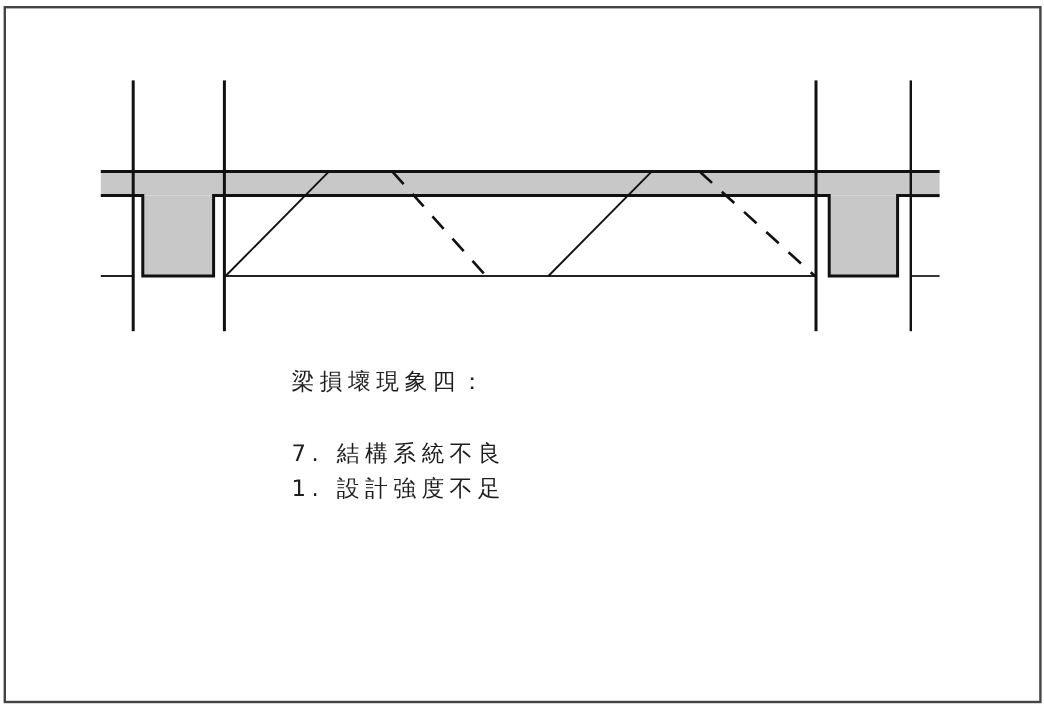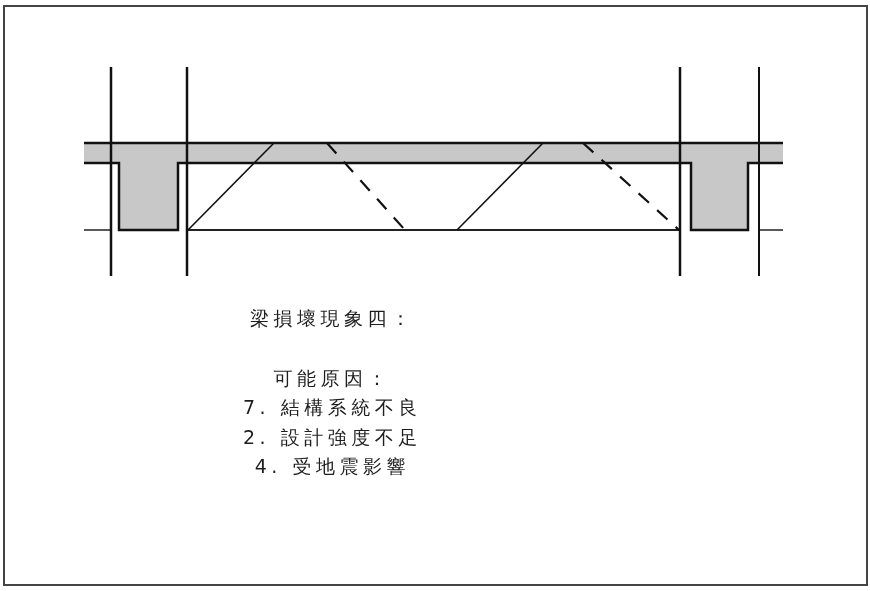--- a/index.html
+++ b/index.html
@@ -5,21 +5,21 @@
     html, body { margin: 0; padding: 0; background: #ffffff; }
     body { width: 870px; height: 591px; position: relative; overflow: hidden; font-family: "DejaVu Sans", sans-serif; }
     #frame {
       position: absolute; left: 3px; top: 5px; width: 861px; height: 577px;
       border: 2px solid #444444; box-sizing: content-box; background: #ffffff;
     }
     #diagram { position: absolute; left: 0; top: 0; }
     #caption {
       position: absolute; left: 243px; top: 304px;
       color: #1e1e1e; font-size: 19px; line-height: 29.5px;
-      letter-spacing: 4.5px; font-family: "DejaVu Sans", sans-serif; text-align: center;
+      letter-spacing: 4.5px; font-family: "DejaVu Sans", sans-serif;
     }
     #caption .line { height: 29.5px; white-space: nowrap; }
     #caption .gap { height: 30px; }
   </style>
 </head>
 <body>
 
 <div id="frame"></div>
 
 <svg id="diagram" width="870" height="591" viewBox="0 0 870 591">
@@ -53,17 +53,15 @@
 
   <line x1="188" y1="230" x2="274" y2="143" stroke="#111" stroke-width="1.6"></line>
   <line x1="327" y1="143" x2="405" y2="230" stroke="#111" stroke-width="2.2" stroke-dasharray="14,11"></line>
   <line x1="457" y1="230" x2="543" y2="143" stroke="#111" stroke-width="1.6"></line>
   <line x1="583" y1="143" x2="679" y2="230" stroke="#111" stroke-width="2.2" stroke-dasharray="14,11"></line>
 </svg>
 
 <div id="caption">
   <div class="line">梁損壞現象四：</div>
   <div class="gap"></div>
-  <div class="line">可能原因：</div>
   <div class="line">7. 結構系統不良</div>
-  <div class="line">2. 設計強度不足</div>
-  <div class="line">4. 受地震影響</div>
+  <div class="line">1. 設計強度不足</div>
 </div>
 
 </body></html>

